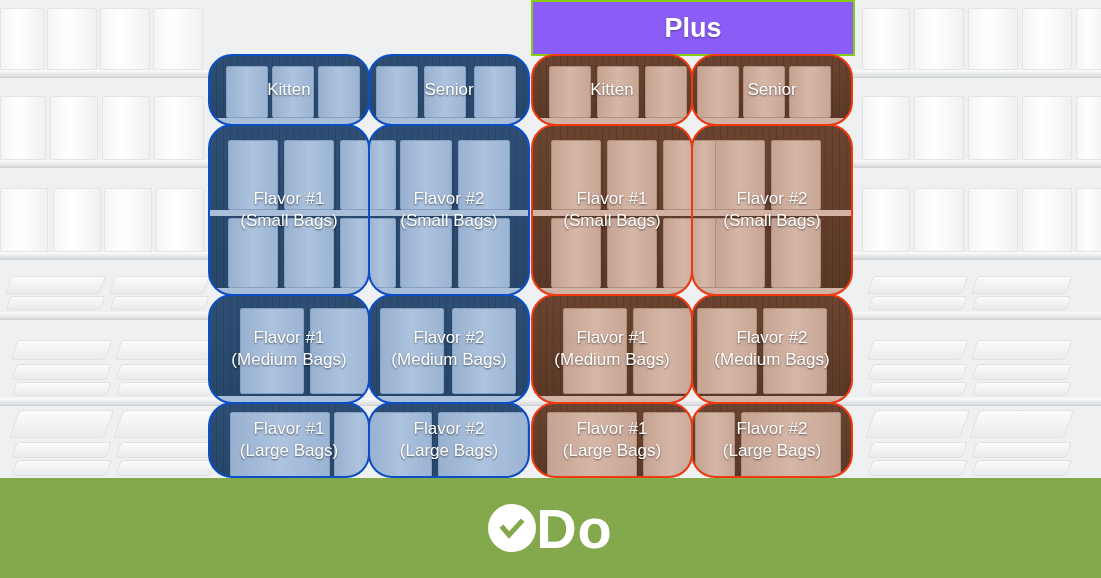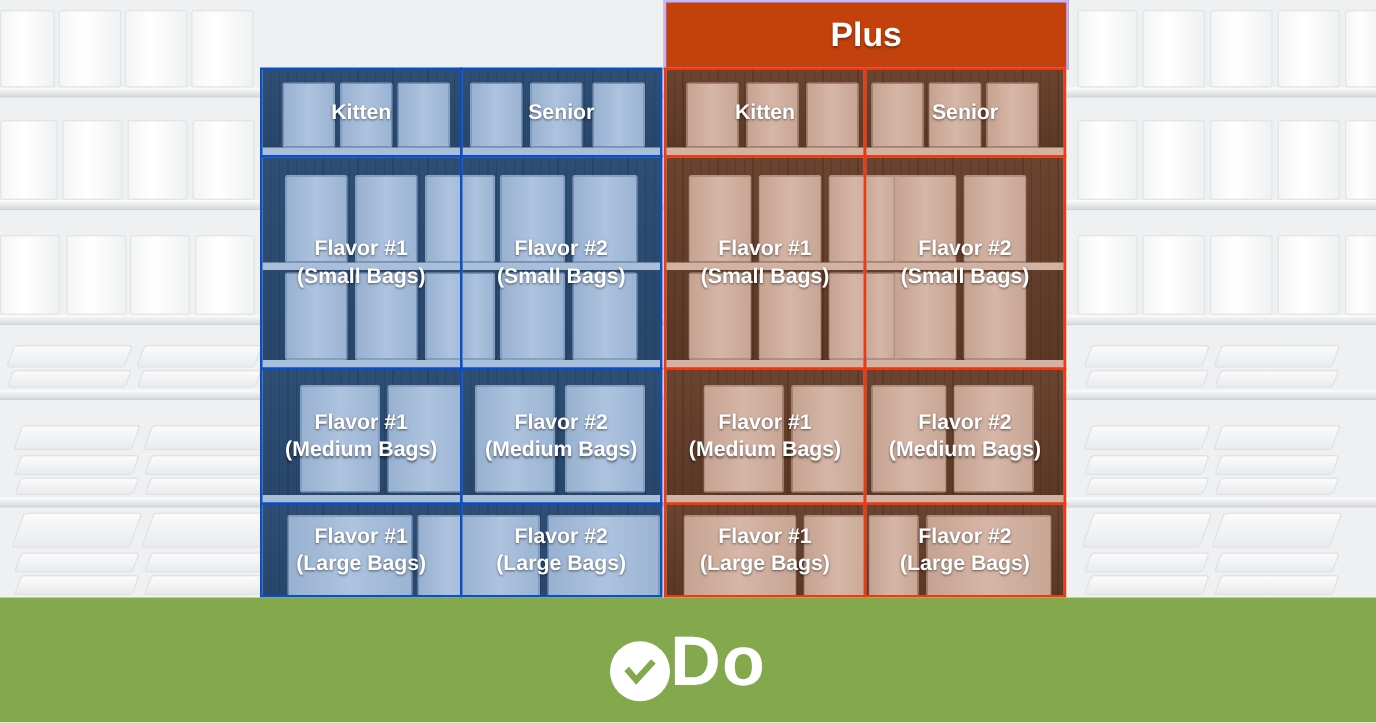--- a/index.html
+++ b/index.html
@@ -37,28 +37,29 @@
   .block.mainline { left: 0; }
   .block.plus { left: 323px; }
 
   .block-header {
     position: absolute; left: 0; top: 0; width: 100%; height: 56px;
     display: flex; align-items: center; justify-content: center;
     color: #fff; font-weight: bold; font-size: 27px;
     text-shadow: 0 1px 2px rgba(0,0,0,0.35);
   }
   .mainline .block-header { background: #4a88cf; border: 2px solid #0a4fc8; }
-  .plus .block-header { background: #c2410c; border: 2px solid #c4b5fd; }
+  .plus .block-header { background: #8b5cf6; border: 2px solid #84cc16; }
 
   .cell {
     position: absolute; width: 162px;
     display: flex; align-items: center; justify-content: center; text-align: center;
-    color: #fff; font-weight: bold; font-size: 17px; line-height: 22px;
+    color: #fff; font-weight: normal; font-size: 17px; line-height: 22px;
     text-shadow: 0 1px 2px rgba(0,0,0,0.55);
     overflow: hidden;
+    border-radius: 24px;
   }
   .mainline .cell {
     background:
       repeating-linear-gradient(90deg, rgba(255,255,255,0) 0 6px, rgba(20,40,70,0.25) 6px 7px),
       linear-gradient(#2f4e74, #27466a);
     border: 2px solid #0a4fc8;
   }
   .plus .cell {
     background:
       repeating-linear-gradient(90deg, rgba(255,255,255,0) 0 6px, rgba(60,30,10,0.25) 6px 7px),
@@ -84,21 +85,21 @@
   .row-1 { top: 124px; height: 172px; }
   .row-2 { top: 294px; height: 110px; }
   .row-3 { top: 402px; height: 76px; }
 
   
   .footer {
     position: absolute; left: 0; top: 478px; width: 1101px; height: 100px;
     background: #84a94d;
     display: flex; align-items: center; justify-content: center;
   }
-  .footer-inner { display: flex; align-items: flex-end; }
+  .footer-inner { display: flex; align-items: center; }
   .check-icon {
     width: 48px; height: 48px; border-radius: 50%; background: #fff;
     display: flex; align-items: center; justify-content: center;
   }
   .footer-label {
     color: #fff; font-weight: bold; font-size: 56px; letter-spacing: 1px;
   }
 </style>
 </head>
 <body>

